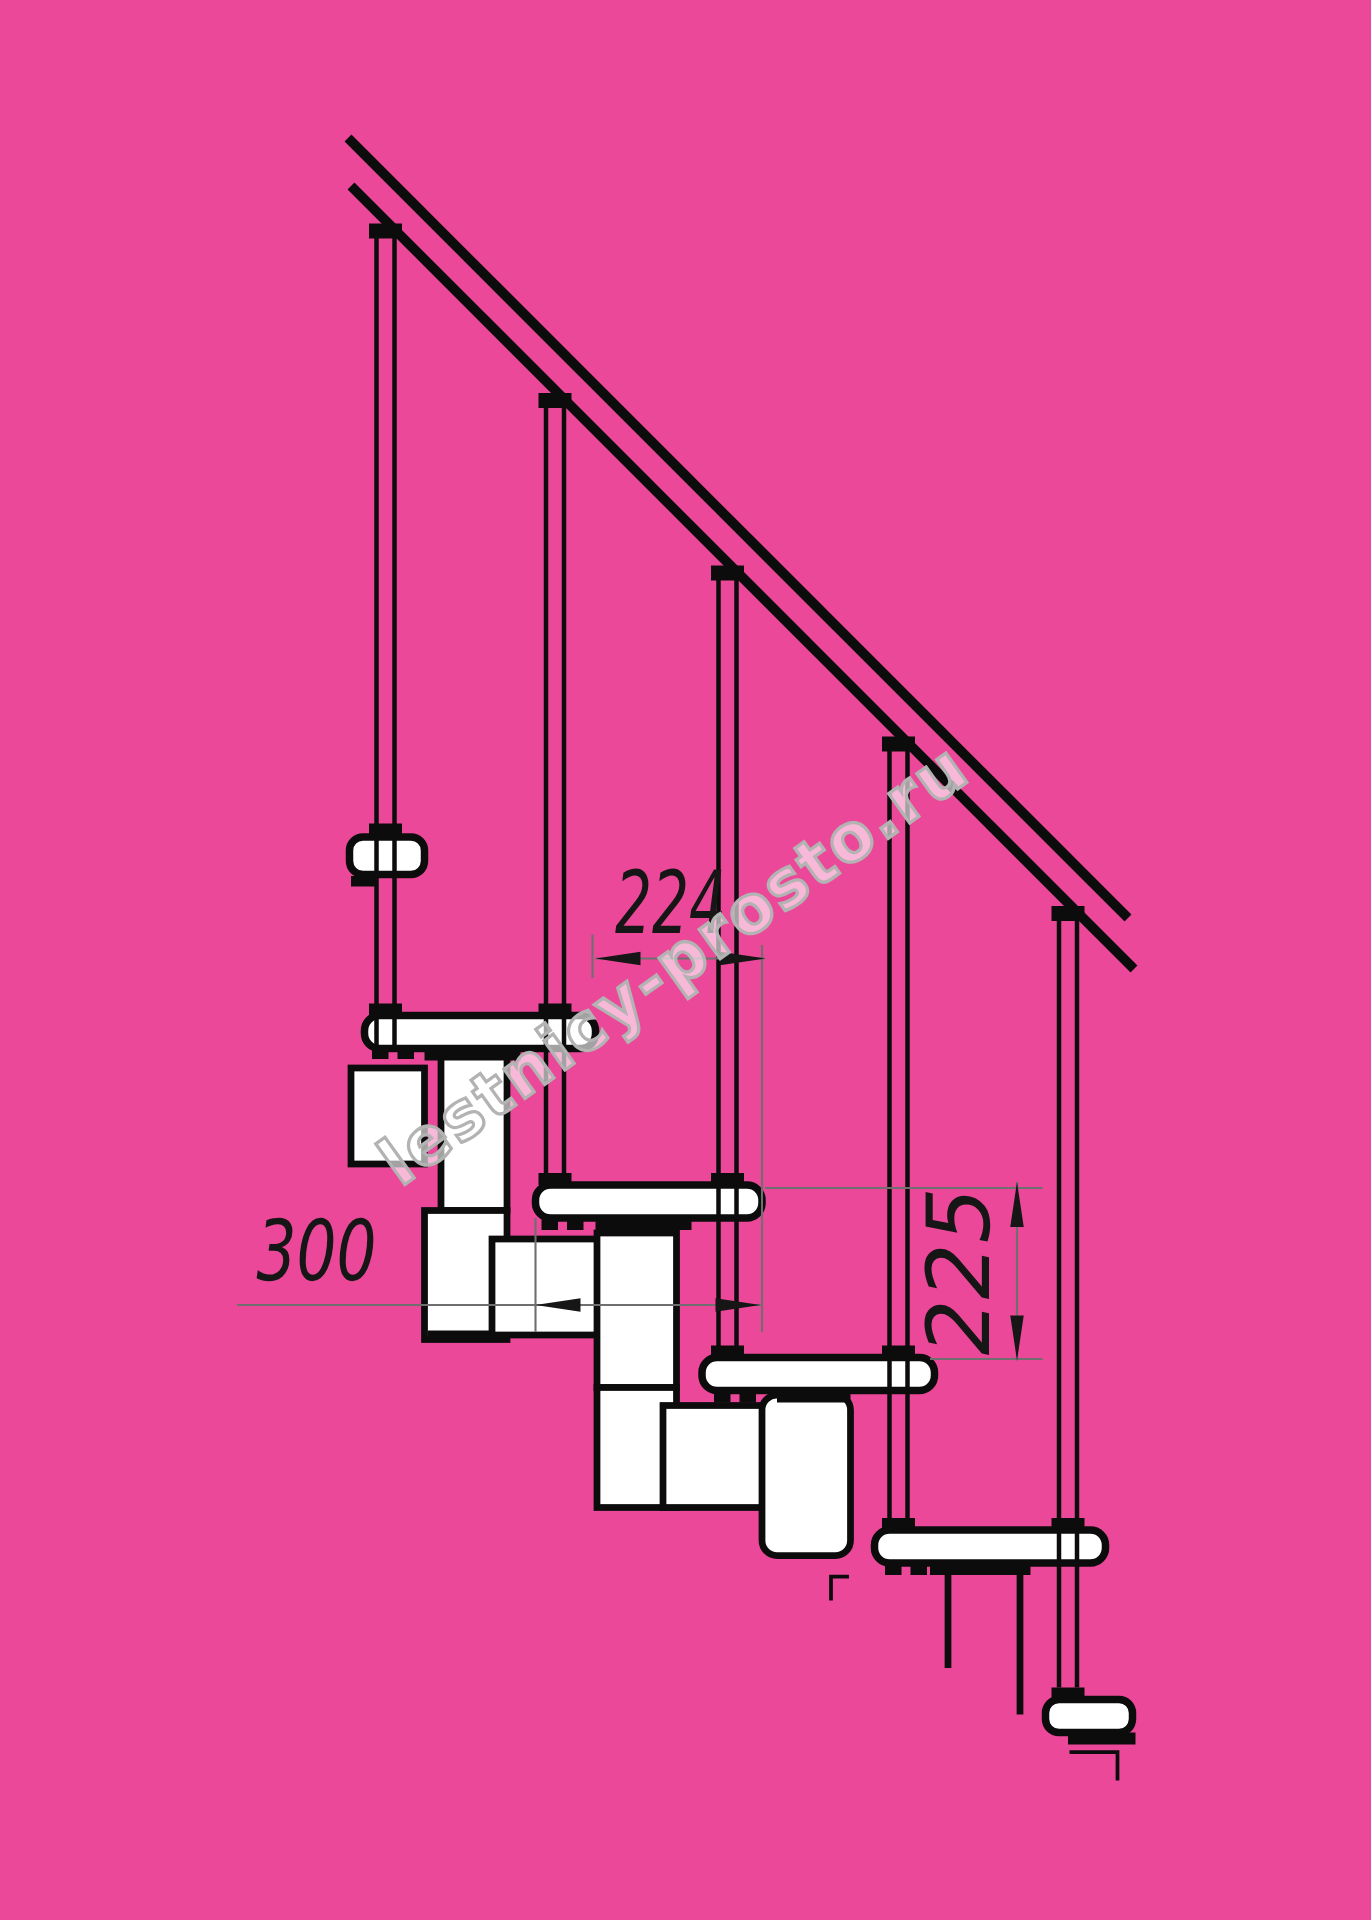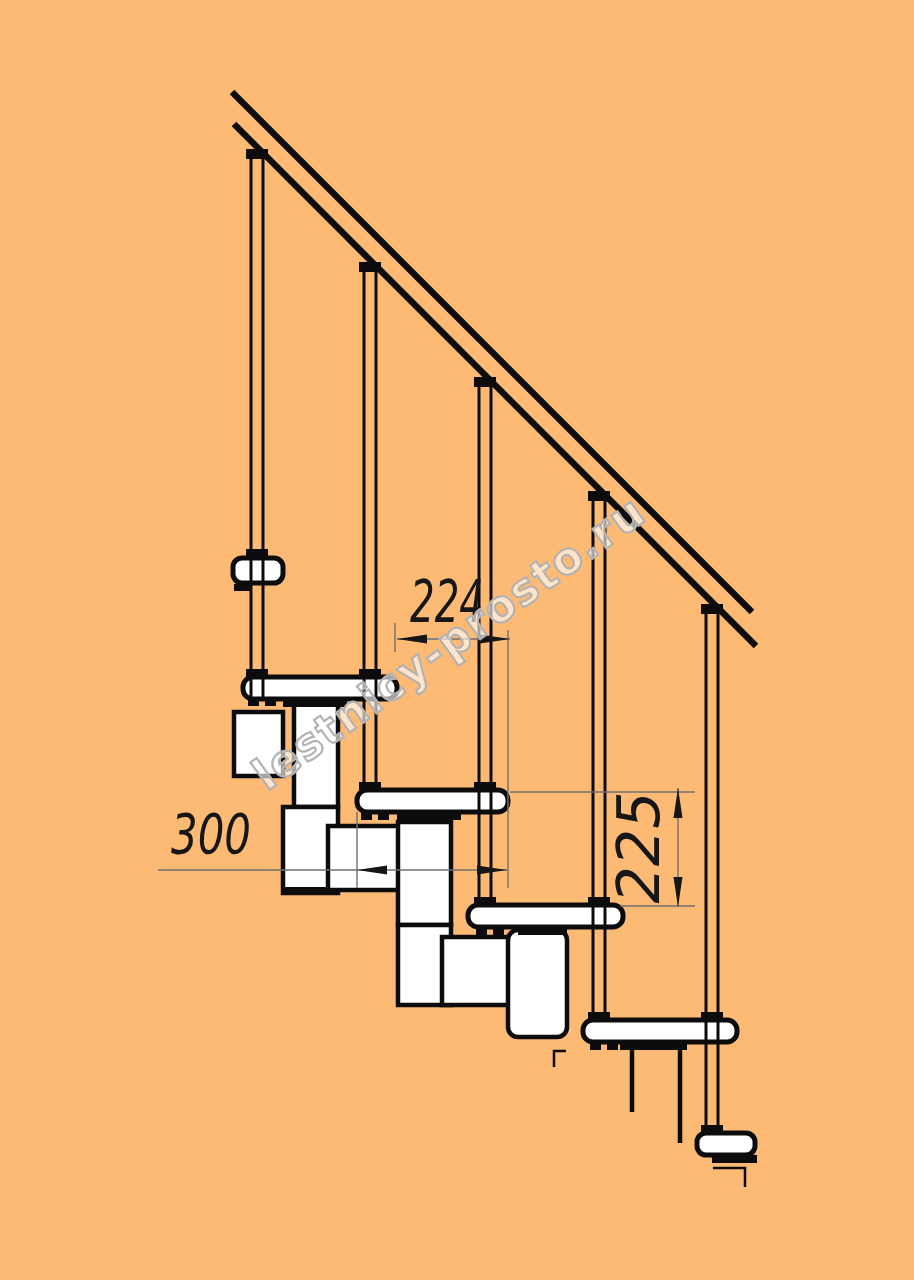--- a/index.html
+++ b/index.html
@@ -1,16 +1,16 @@
 <!DOCTYPE html>
 <html><head>
 <meta charset="utf-8">
 <style>
   html,body{margin:0;padding:0;background:#ffffff;width:914px;height:1280px;overflow:hidden;}
-  #stage{position:relative;width:914px;height:1280px;background:#fdba74;}
+  #stage{position:relative;width:914px;height:1280px;background:#ec4899;}
   svg{position:absolute;left:0;top:0;}
   .rail{stroke:#0c0c0c;stroke-width:6.5;fill:none;}
   .bal{stroke:#0c0c0c;stroke-width:3;fill:none;}
   .tread{stroke:#0c0c0c;stroke-width:5;fill:#ffffff;}
   .box{stroke:#0c0c0c;stroke-width:4.5;fill:#ffffff;}
   .blk{fill:#0c0c0c;stroke:none;}
   .thin{stroke:#6f6f6f;stroke-width:1.4;fill:none;}
   .med{stroke:#0c0c0c;stroke-width:2.5;fill:none;}
   .arrow{fill:#161616;stroke:none;}
   .dimtxt{font-family:"DejaVu Sans",sans-serif;font-style:italic;fill:#161616;}

